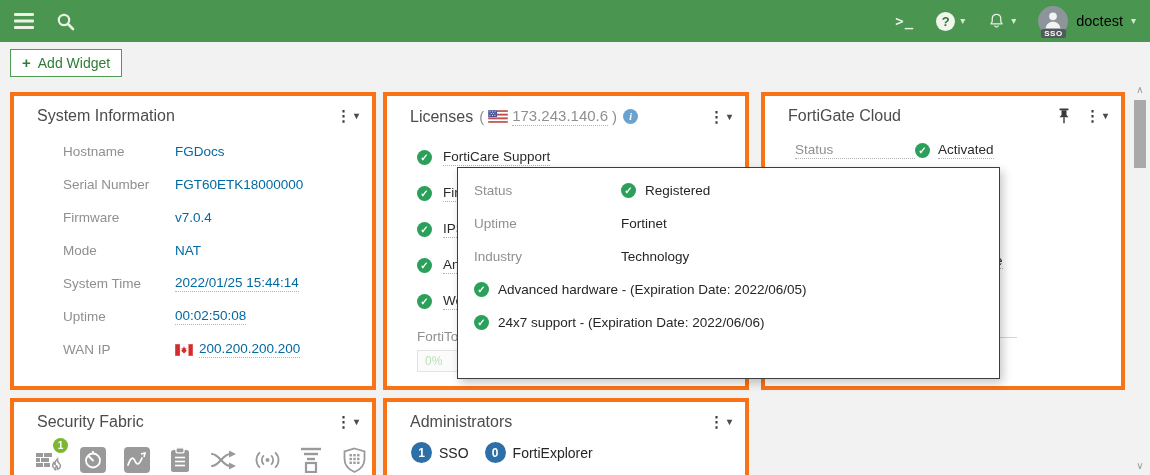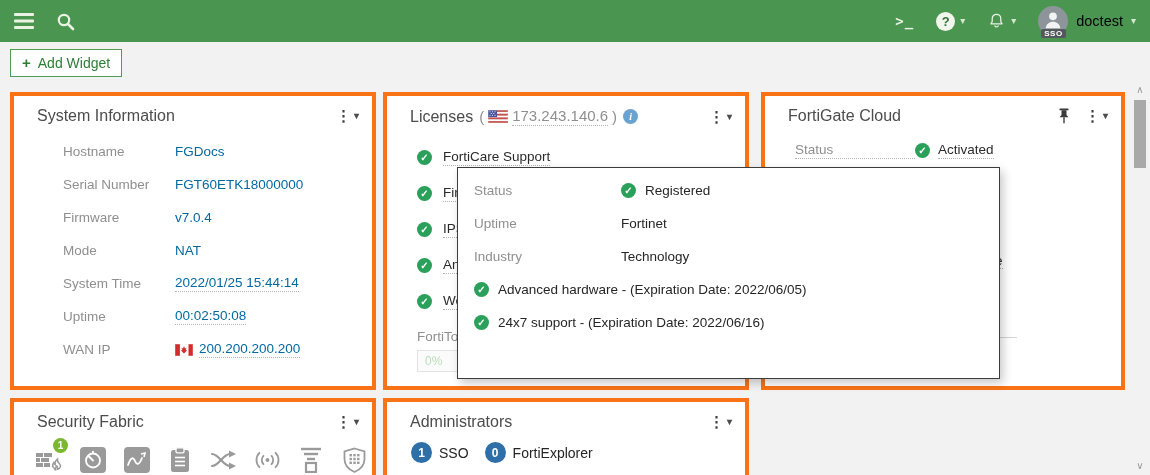--- a/index.html
+++ b/index.html
@@ -428,21 +428,21 @@
     </div>
     <div class="prow">
       <span class="pv">
           <span class="check">✓</span>
           <span>Advanced hardware - (Expiration Date: 2022/06/05)</span>
         </span>
     </div>
     <div class="prow">
       <span class="pv">
           <span class="check">✓</span>
-          <span>24x7 support - (Expiration Date: 2022/06/16)</span>
+          <span>24x7 support - (Expiration Date: 2022/06/06)</span>
         </span>
     </div>
   </div>
 
   <div class="scrollbar">
     <span class="sb-up">∧</span>
     <span class="sb-thumb"></span>
     <span class="sb-down">∨</span>
   </div>
 

